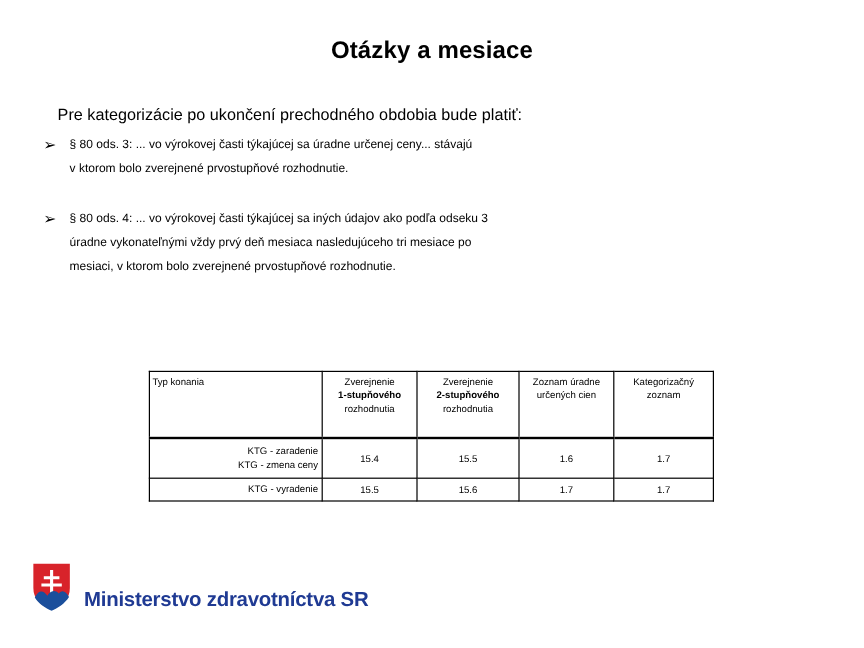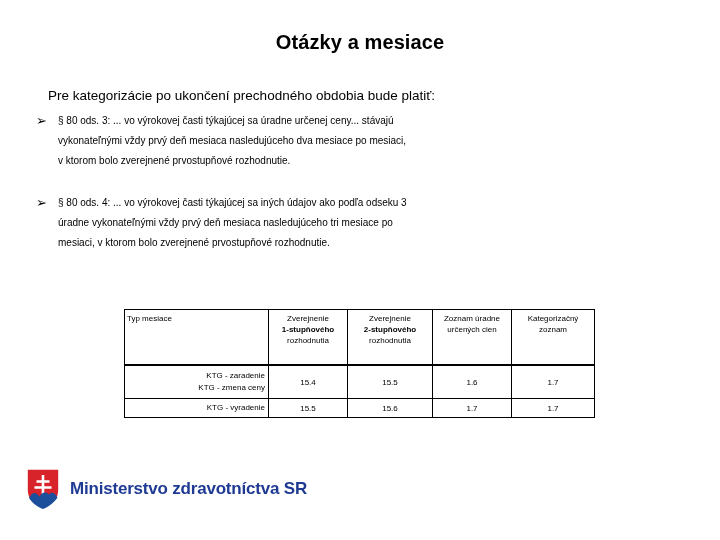--- a/index.html
+++ b/index.html
@@ -128,21 +128,21 @@
   .row-short td { height: 14px; }
 
   .two-line span { display: block; }
 
   
   .footer-logo {
     position: absolute;
     left: 26px;
     top: 468px;
     display: flex;
-    align-items: center;
+    align-items: flex-end;
   }
   .crest {
     width: 34px;
     height: 42px;
     flex: 0 0 auto;
   }
   .ministry-name {
     margin-left: 10px;
     font-size: 17px;
     font-weight: bold;
@@ -159,40 +159,39 @@
   <div class="slide-title">Otázky a mesiace</div>
 
   <div class="body-area">
 
     <p class="lead-line">Pre kategorizácie po ukončení prechodného obdobia bude platiť:</p>
 
     <div class="bullet-block">
       <span class="bullet-marker">➢</span>
       <span class="bullet-text">
         <span class="ln">§ 80 ods. 3: ... vo výrokovej časti týkajúcej sa úradne určenej ceny... stávajú</span>
-        <span class="ln">vykonateľnými vždy prvý deň mesiaca nasledujúceho dva mesiace po mesiaci,</span>
         <span class="ln">v ktorom bolo zverejnené prvostupňové rozhodnutie.</span>
       </span>
     </div>
 
     <div class="bullet-block">
       <span class="bullet-marker">➢</span>
       <span class="bullet-text">
         <span class="ln">§ 80 ods. 4: ... vo výrokovej časti týkajúcej sa iných údajov ako podľa odseku 3</span>
         <span class="ln">úradne vykonateľnými vždy prvý deň mesiaca nasledujúceho tri mesiace po</span>
         <span class="ln">mesiaci, v ktorom bolo zverejnené prvostupňové rozhodnutie.</span>
       </span>
     </div>
 
   </div>
 
   <table class="data-table">
     <thead>
       <tr>
-        <td class="col-type">Typ mesiace</td>
+        <td class="col-type">Typ konania</td>
         <td class="hcell col-w1">
           <span>Zverejnenie</span><br>
           <b>1-stupňového</b><br>
           <span>rozhodnutia</span>
         </td>
         <td class="hcell col-w2">
           <span>Zverejnenie</span><br>
           <b>2-stupňového</b><br>
           <span>rozhodnutia</span>
         </td>

